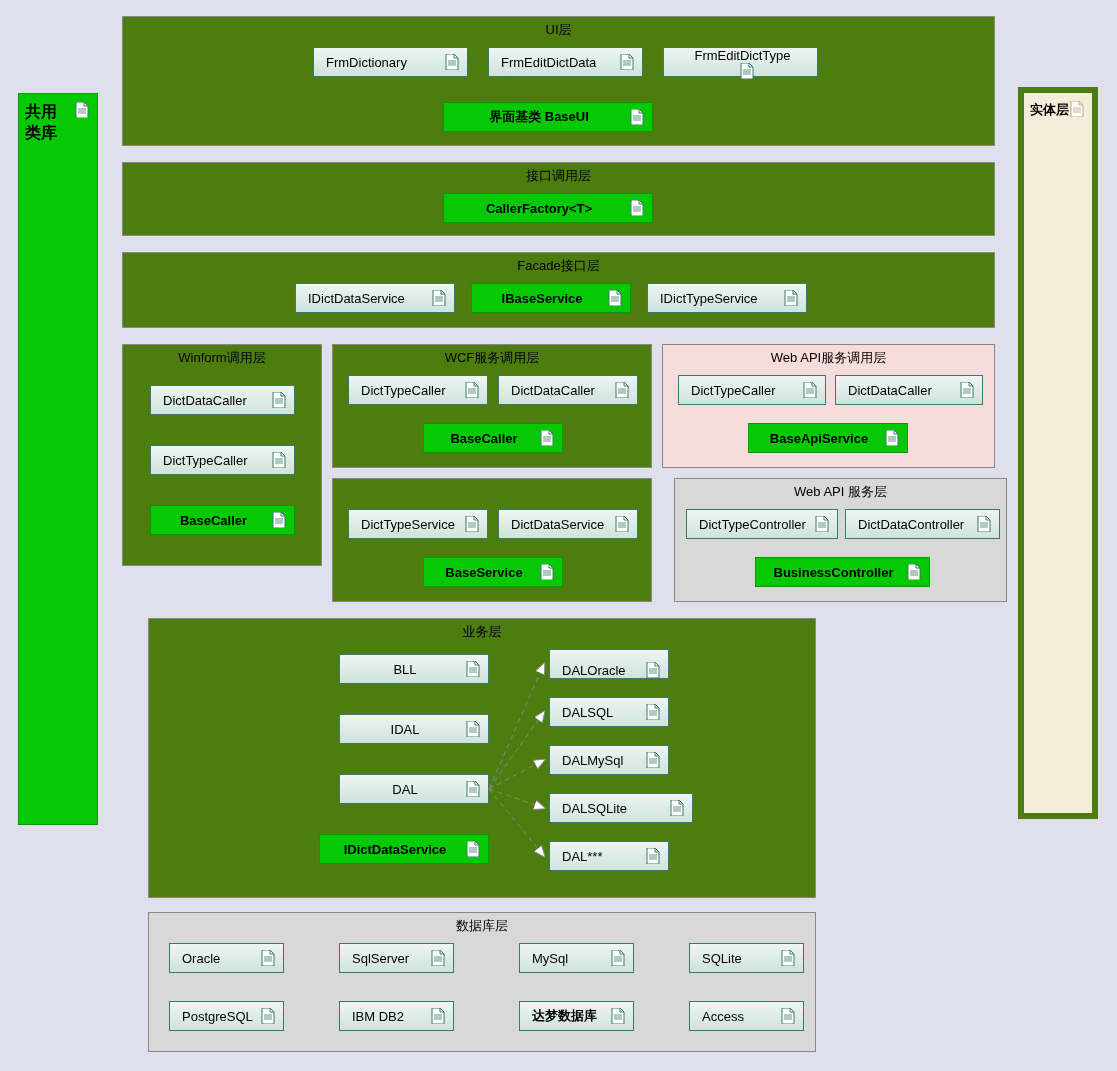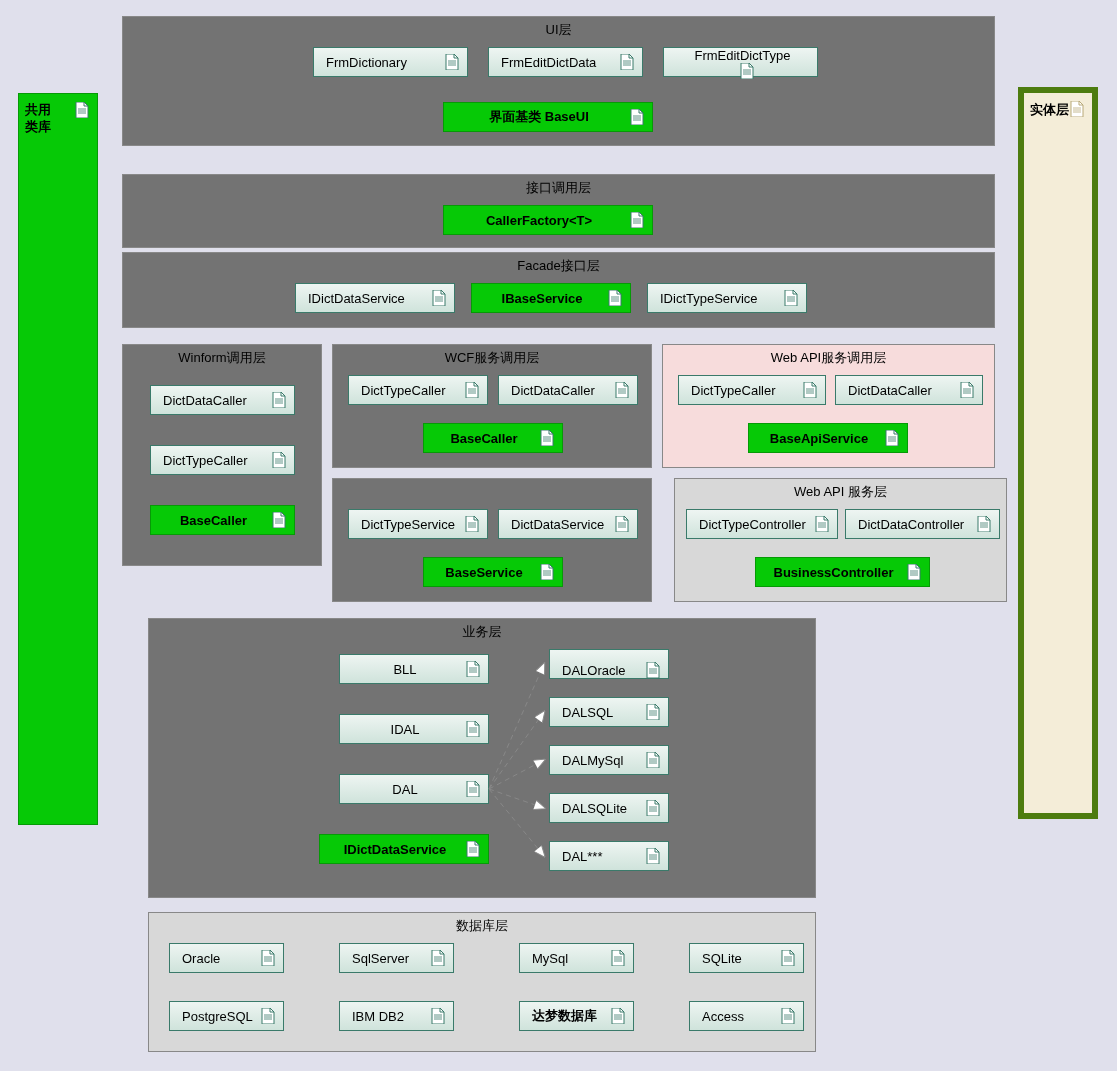--- a/index.html
+++ b/index.html
@@ -11,21 +11,21 @@
     color: #000;
   }
   .canvas {
     position: relative;
     width: 1117px;
     height: 1071px;
   }
   .panel {
     position: absolute;
     border: 1px solid #888;
-    background: #737373;
+    background: #4d7c0f;
   }
   .panel-title {
     text-align: center;
     padding: 4px 0 2px 0;
     font-size: 13px;
   }
   .box {
     position: absolute;
     height: 30px;
     border: 1px solid #3a7a6a;
@@ -50,21 +50,21 @@
   }
   .doc-icon svg { display: block; }
   .sidebar {
     position: absolute;
     background: #06c906;
     border: 1px solid #069a06;
   }
   .sidebar .sb-label {
     padding: 8px 6px;
     font-weight: bold;
-    font-size: 13px;
+    font-size: 16px;
     line-height: 1.3;
   }
   .sidebar .doc-icon {
     position: absolute;
     top: 8px;
     right: 8px;
   }
   .entity {
     position: absolute;
     background: #f4edd8;
@@ -148,21 +148,21 @@
         <span class="doc-icon">
           <svg viewBox="0 0 14 16">
             <path d="M1 0h8l4 4v12H1z" fill="#fff" stroke="#3a7a6a"></path>
             <path d="M9 0v4h4" fill="none" stroke="#3a7a6a"></path>
             <path d="M3 7h8M3 9h8M3 11h8" stroke="#3a7a6a" stroke-width="0.8"></path>
           </svg>
         </span>
       </div>
   </div>
 
-  <div class="panel" style="left:122px; top:162px; width:873px; height:74px;margin-top:12px;">
+  <div class="panel" style="left:122px; top:162px; width:873px; height:74px;">
     <div class="panel-title">接口调用层</div>
     <div class="box green" style="left:320px; top:30px; width:210px;">
         <span class="label" style="text-align:center">CallerFactory&lt;T&gt;</span>
         <span class="doc-icon">
           <svg viewBox="0 0 14 16">
             <path d="M1 0h8l4 4v12H1z" fill="#fff" stroke="#3a7a6a"></path>
             <path d="M9 0v4h4" fill="none" stroke="#3a7a6a"></path>
             <path d="M3 7h8M3 9h8M3 11h8" stroke="#3a7a6a" stroke-width="0.8"></path>
           </svg>
         </span>
@@ -438,21 +438,21 @@
     <div class="box" style="left:400px; top:126px; width:120px;">
         <span class="label">DALMySql</span>
         <span class="doc-icon">
           <svg viewBox="0 0 14 16">
             <path d="M1 0h8l4 4v12H1z" fill="#fff" stroke="#3a7a6a"></path>
             <path d="M9 0v4h4" fill="none" stroke="#3a7a6a"></path>
             <path d="M3 7h8M3 9h8M3 11h8" stroke="#3a7a6a" stroke-width="0.8"></path>
           </svg>
         </span>
       </div>
-    <div class="box" style="left:400px; top:174px; width:120px;">
+    <div class="box" style="left:400px; top:174px; width:144px;">
         <span class="label">DALSQLite</span>
         <span class="doc-icon">
           <svg viewBox="0 0 14 16">
             <path d="M1 0h8l4 4v12H1z" fill="#fff" stroke="#3a7a6a"></path>
             <path d="M9 0v4h4" fill="none" stroke="#3a7a6a"></path>
             <path d="M3 7h8M3 9h8M3 11h8" stroke="#3a7a6a" stroke-width="0.8"></path>
           </svg>
         </span>
       </div>
     <div class="box" style="left:400px; top:222px; width:120px;">

